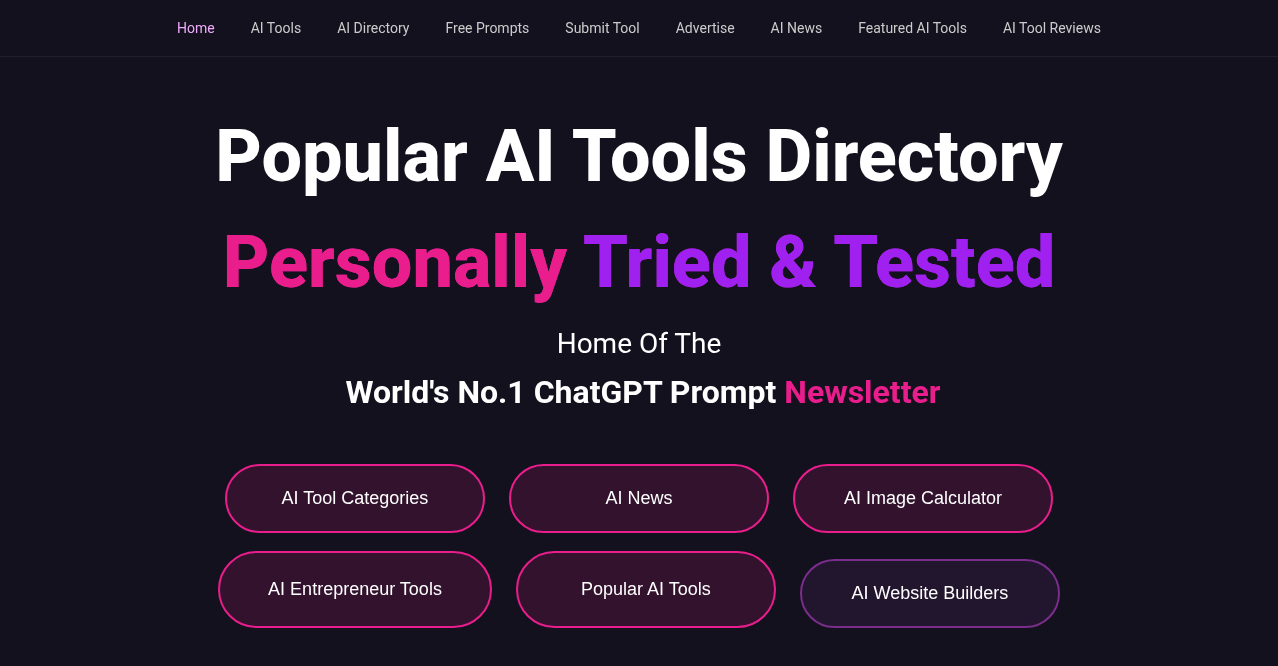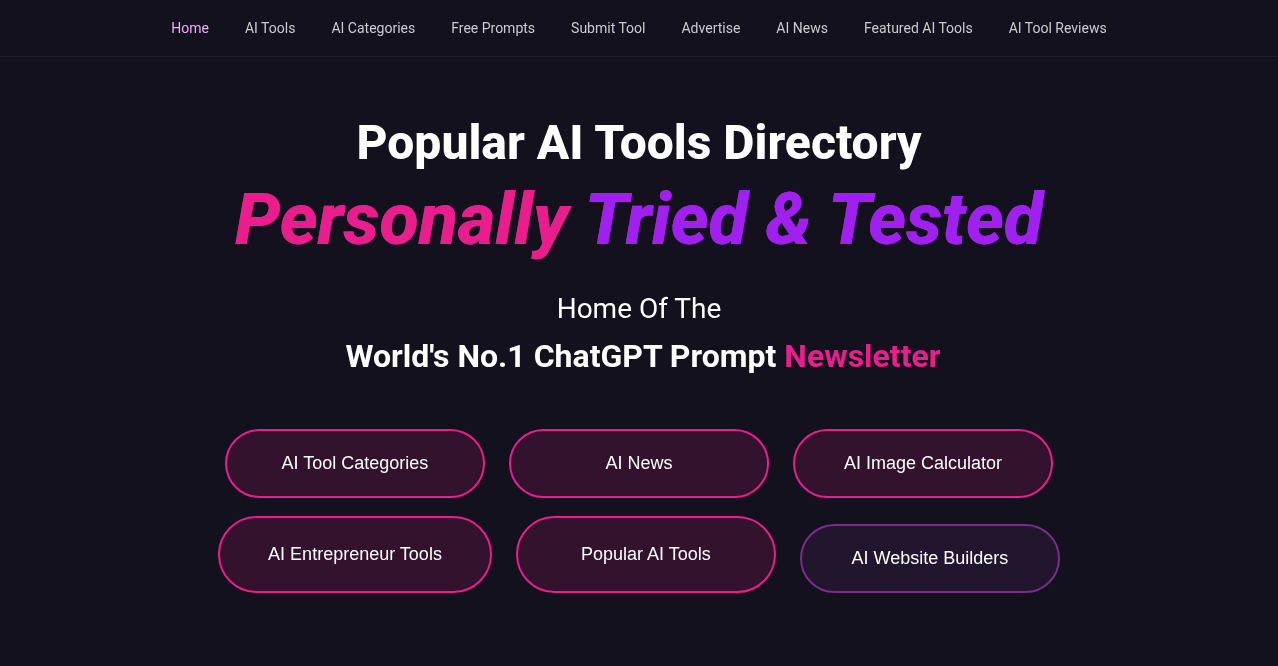--- a/index.html
+++ b/index.html
@@ -44,37 +44,36 @@
     .hero {
       display: flex;
       flex-direction: column;
       align-items: center;
       justify-content: center;
       text-align: center;
       padding: 60px 40px 40px;
     }
 
     .hero-title {
-      font-size: 48px;
+      font-size: 72px;
       font-weight: 800;
       color: #ffffff;
       line-height: 1.1;
-      margin-bottom: 10px;
+      margin-bottom: 27px;
     }
 
     .hero-subtitle {
       font-size: 72px;
       font-weight: 800;
       line-height: 1.1;
-      margin-bottom: 30px;
+      margin-bottom: 22px;
       background: linear-gradient(90deg, #e91e8c 0%, #a020f0 100%);
       -webkit-background-clip: text;
       -webkit-text-fill-color: transparent;
       background-clip: text;
-      font-style: italic;
     }
 
     .hero-subtitle .personally {
       color: #e91e8c;
       -webkit-text-fill-color: #e91e8c;
     }
 
     .hero-subtitle .tried {
       color: #a020f0;
       -webkit-text-fill-color: #a020f0;
@@ -142,21 +141,21 @@
       background: rgba(123, 45, 139, 0.15);
       margin-top: 8px;
     }
   </style>
 </head>
 <body>
 
 <nav>
   <a class="nav-link active">Home</a>
   <a class="nav-link">AI Tools</a>
-  <a class="nav-link">AI Categories</a>
+  <a class="nav-link">AI Directory</a>
   <a class="nav-link">Free Prompts</a>
   <a class="nav-link">Submit Tool</a>
   <a class="nav-link">Advertise</a>
   <a class="nav-link">AI News</a>
   <a class="nav-link">Featured AI Tools</a>
   <a class="nav-link">AI Tool Reviews</a>
 </nav>
 
 <section class="hero">
   <h1 class="hero-title">Popular AI Tools Directory</h1>

